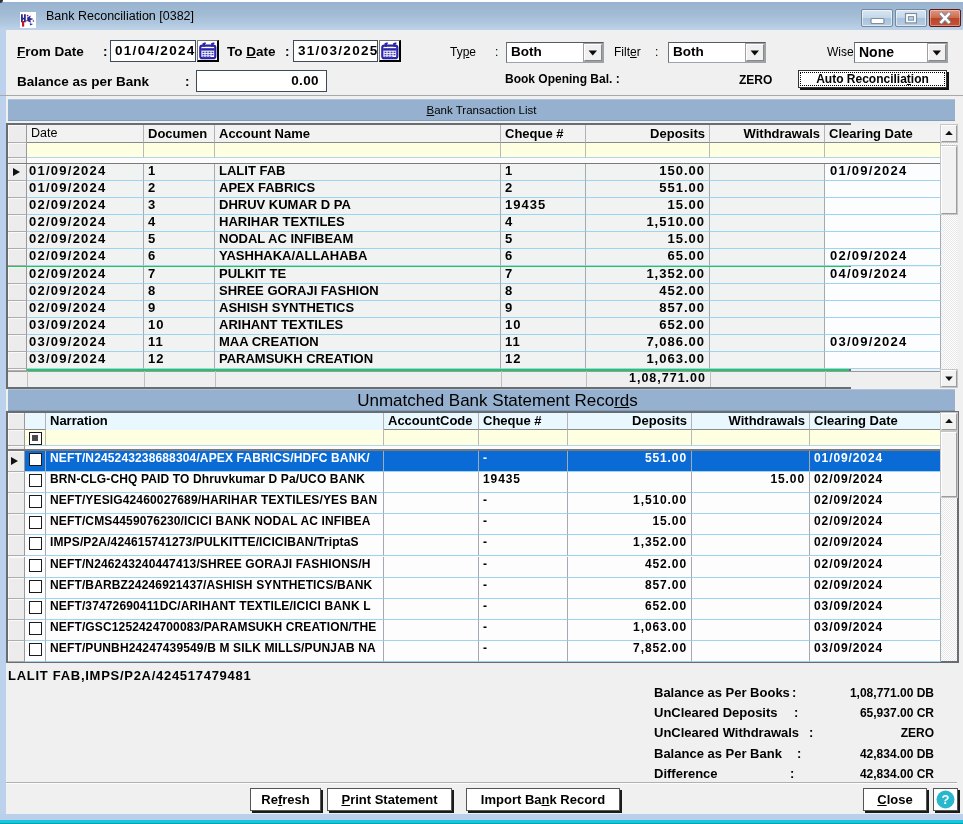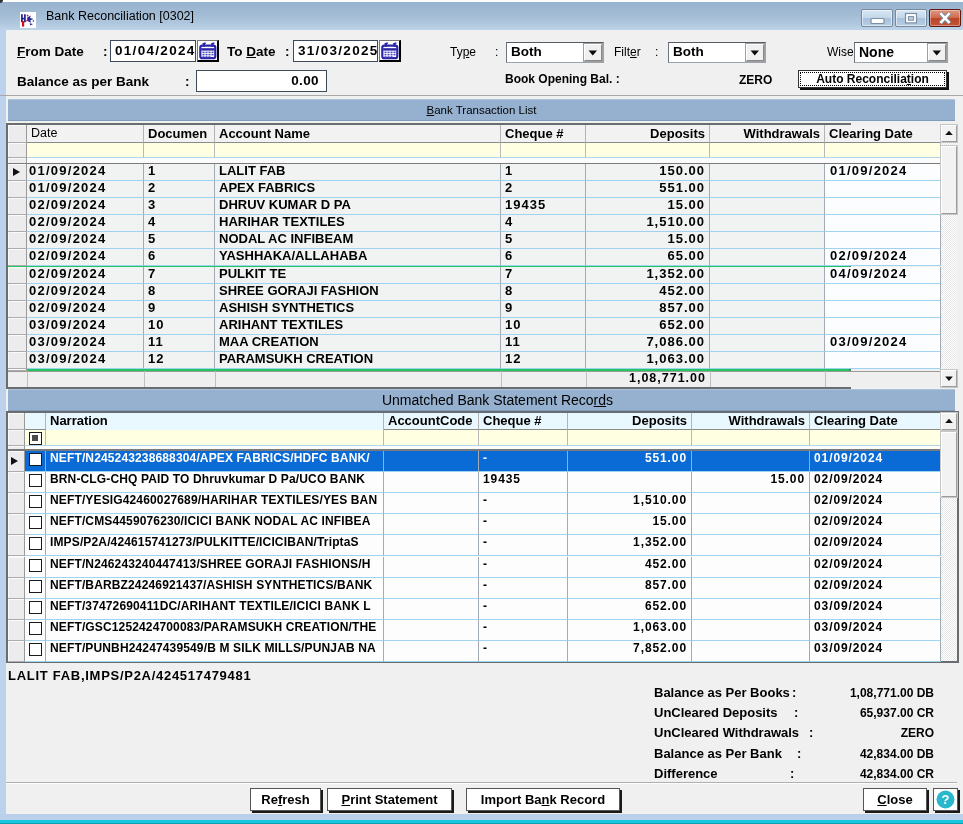--- a/index.html
+++ b/index.html
@@ -49,21 +49,21 @@
     <svg width="16" height="16" viewBox="0 0 16 16" style="position:absolute;left:0;top:0;">
 <path d="M1 2.2 h1.8 v3.6 h1.2 v-3.6 h1.8 v8 h-1.8 v-2.6 h-1.2 v2.6 h-1.8 z" fill="#2A2A92"></path>
 <path d="M2 9 h2.2 v5.6 h-2.2 z" fill="#CC1122"></path>
 <path d="M7.2 5.6 l3.6 -2.2 l-0.7 2.7 l3.6 0.9 l-3.4 1.3 l0.9 2.4 l-4 -1.8 z" fill="#2A2A92"></path>
 <circle cx="7.6" cy="3.6" r="0.9" fill="#CC1122"></circle>
 <path d="M6.2 8.0 l1.2 1.0 l-1.6 0.4 z" fill="#CC1122"></path>
 <path d="M9.6 11.2 l3.4 0.8 l-2.6 1.4 z" fill="#2A2A92"></path>
 <circle cx="13.4" cy="9.0" r="0.8" fill="#2A2A92"></circle>
 </svg>
   </div>
-<div class="abs" style="left:46px;top:9px;font-size:12.5px;">Bank Reconciliation [0302]</div>
+<div class="abs" style="left:46px;top:9px;font-size:12.5px;">Bank Reconciliation [0382]</div>
 <div class="abs winbtn" style="left:861px;width:32px;">
 <svg width="30" height="16">
       <rect x="9" y="8.5" width="13" height="5" rx="1" fill="#fff" stroke="#7C8FA2" stroke-width="1.2"></rect>
     </svg></div>
 <div class="abs winbtn" style="left:895px;width:32px;">
 <svg width="30" height="16">
       <rect x="9.5" y="3.5" width="11" height="9.4" fill="#fff" stroke="#7C8FA2" stroke-width="1.2"></rect>
       <rect x="12.4" y="6.6" width="5.2" height="3.6" fill="#BACFE4" stroke="#7C8FA2" stroke-width="1"></rect>
     </svg></div>
 <div class="abs winbtn" style="left:929px;width:32px;border-color:#5C1A10;background:linear-gradient(#DE9784 0%, #D06A4E 48%, #BC4526 52%, #C2553A 100%);box-shadow:inset 0 0 0 1px rgba(255,255,255,0.35);">
@@ -289,21 +289,21 @@
 <div class="abs sbv" style="left:933px;top:0px;width:16px;height:17px;">
 <svg width="14" height="15">
         <path d="M3.2 9 L7 4.8 L10.8 9 Z" fill="#111"></path>
       </svg></div>
 <div class="abs sbv" style="left:933px;top:21px;width:16px;height:68px;"></div>
 <div class="abs sbv" style="left:933px;top:245px;width:16px;height:17px;">
 <svg width="14" height="15">
         <path d="M3.2 5.6 L10.8 5.6 L7 10 Z" fill="#111"></path>
       </svg></div>
   </div>
-<div class="abs band" style="top:389px;font-size:14px;padding-left:32px;">Unmatched Bank Statement Reco<u class="k">rd</u>s</div>
+<div class="abs band" style="top:389px;font-size:17px;padding-left:32px;">Unmatched Bank Statement Reco<u class="k">rd</u>s</div>
 <div class="abs grid" style="left:6px;top:411px;width:953px;height:252px;">
     <div class="cell gut" style="left:0px;top:0px;width:17px;height:17px;"></div>
     <div class="cell hd2" style="left:17px;top:0px;width:21px;height:17px;"></div>
     <div class="cell hd2" style="left:38px;top:0px;width:338px;height:18px;font-weight:bold;padding-top:1px;">Narration</div>
     <div class="cell hd2" style="left:376px;top:0px;width:95px;height:17px;font-weight:bold;padding-top:1px;">AccountCode</div>
     <div class="cell hd2" style="left:471px;top:0px;width:89px;height:17px;font-weight:bold;padding-top:1px;">Cheque #</div>
     <div class="cell hd2 num" style="left:560px;top:0px;width:124px;height:17px;font-weight:bold;padding-top:1px;">Deposits</div>
     <div class="cell hd2 num" style="left:684px;top:0px;width:118px;height:17px;font-weight:bold;padding-top:1px;">Withdrawals</div>
     <div class="cell hd2" style="left:802px;top:0px;width:131px;height:17px;font-weight:bold;padding-top:1px;">Clearing Date</div>
     <div class="cell gut" style="left:0px;top:17px;width:17px;height:16px;"></div>

